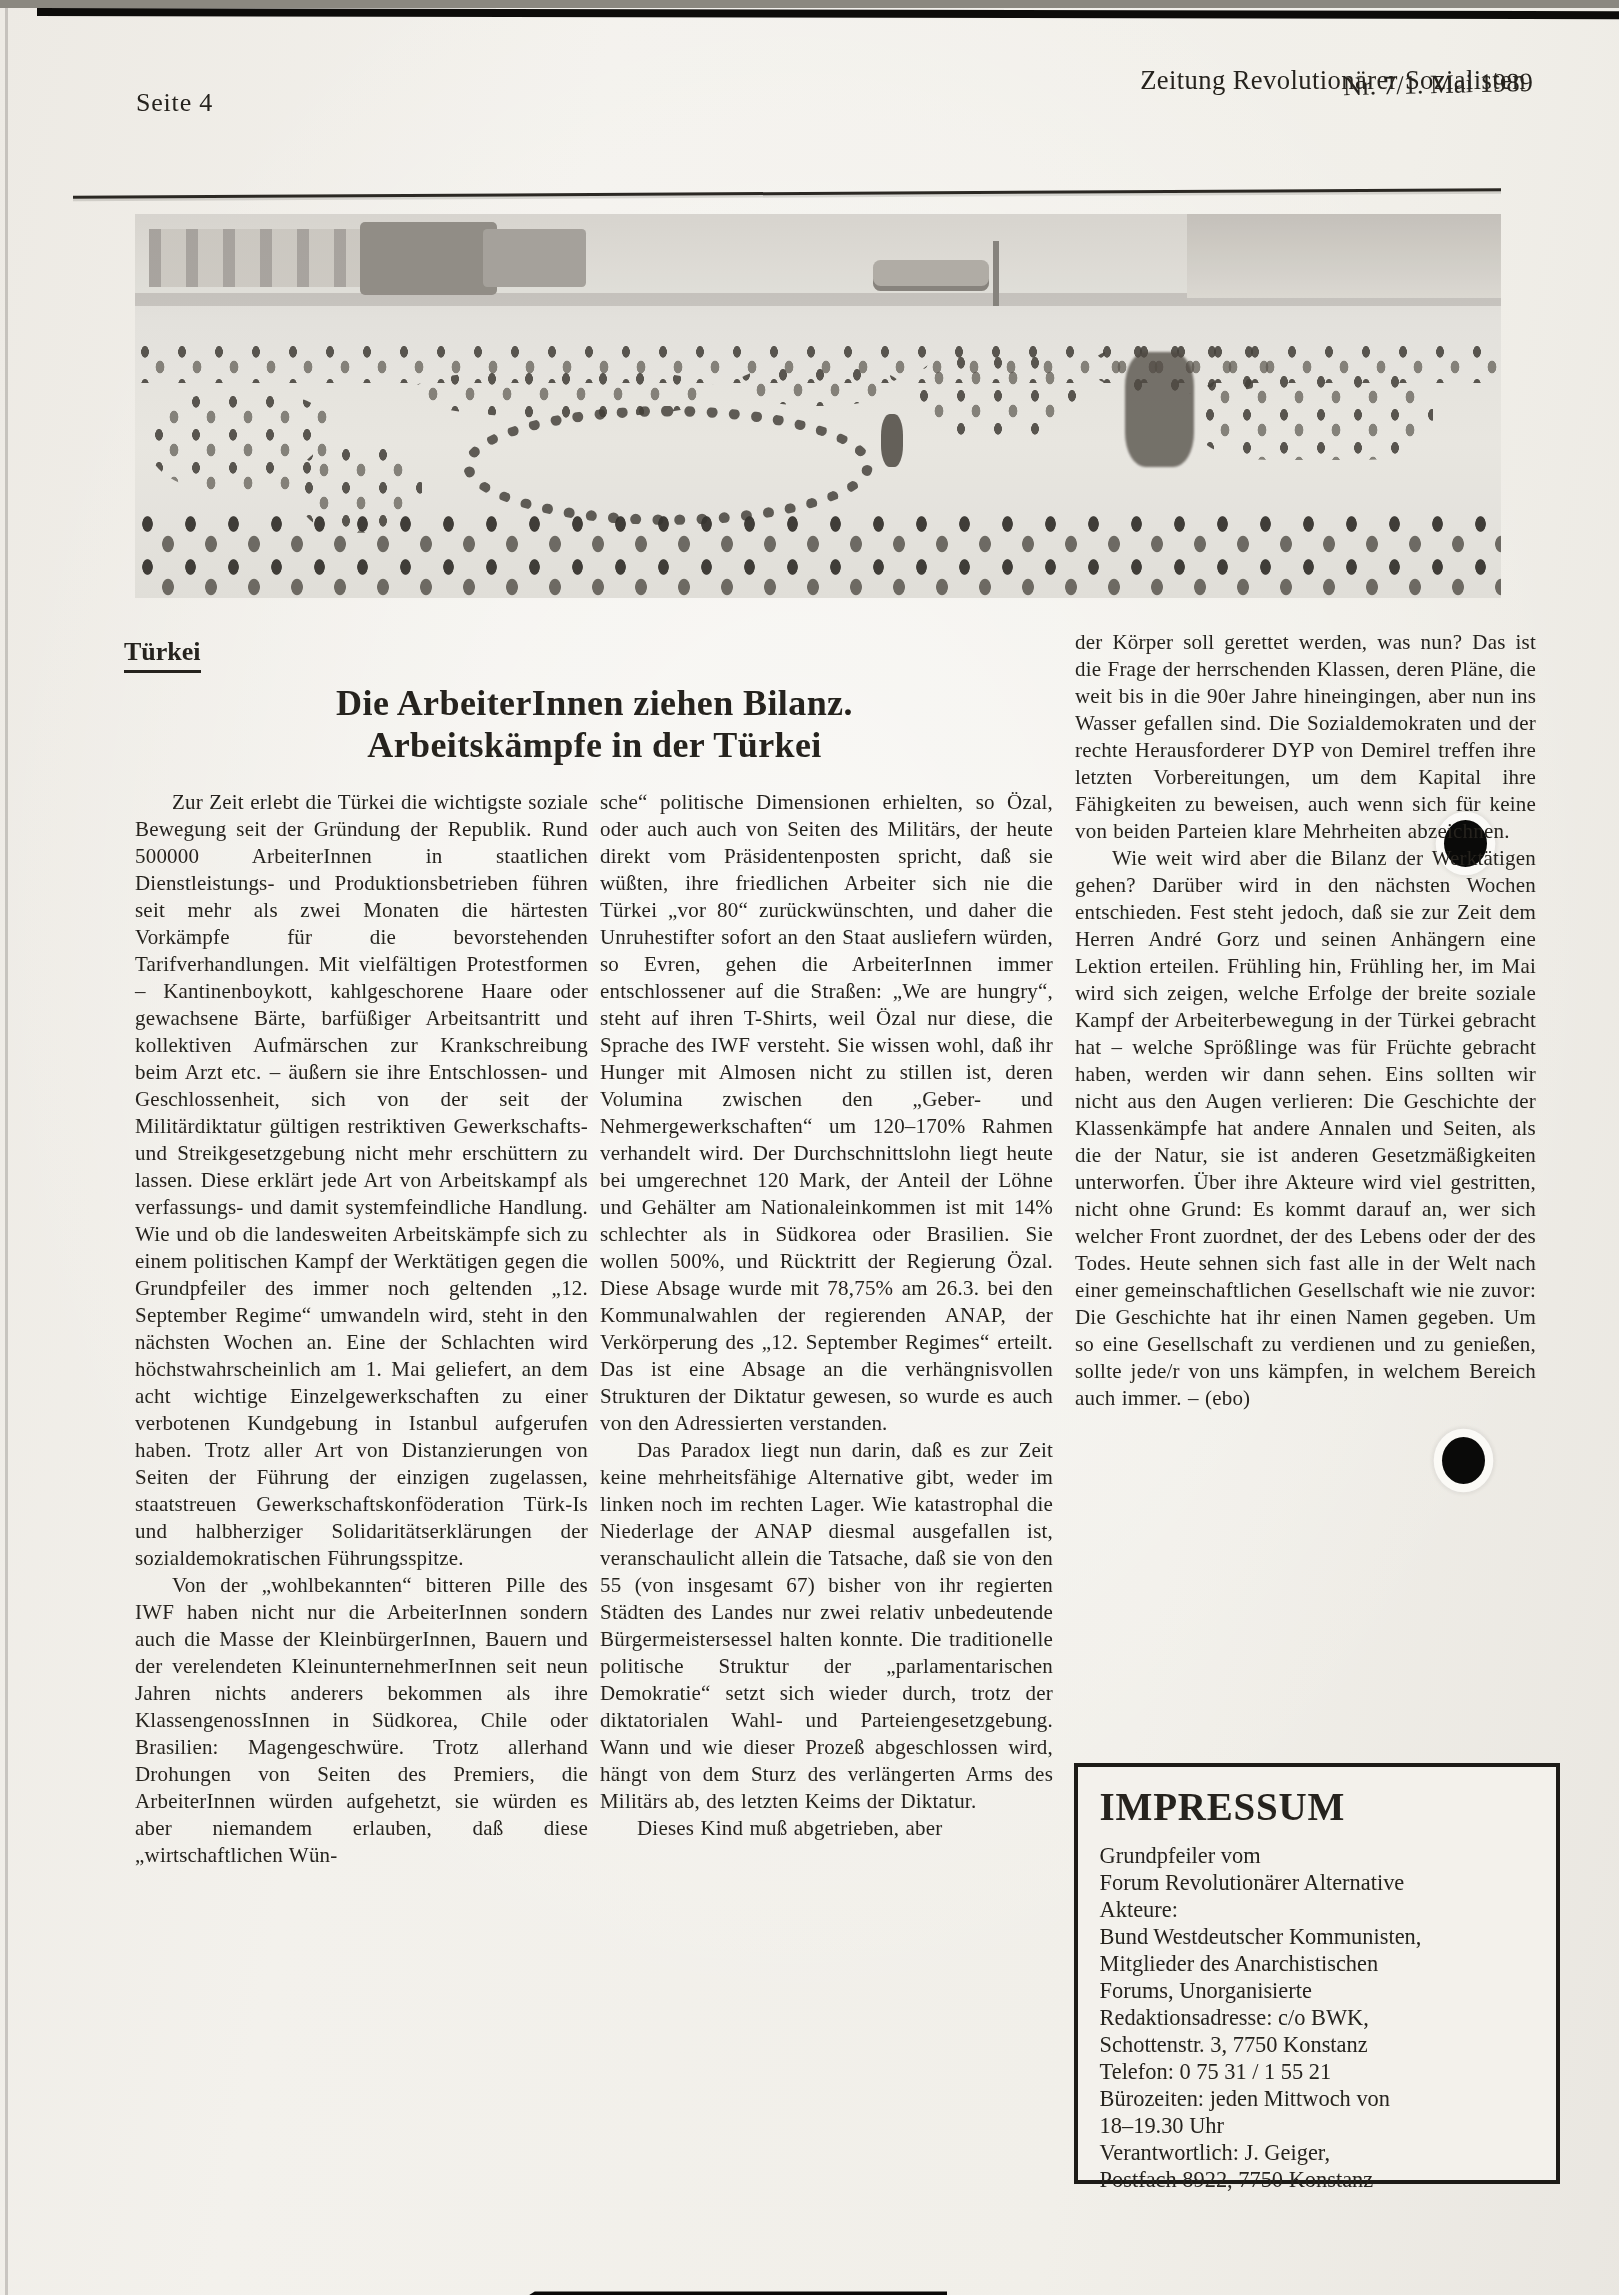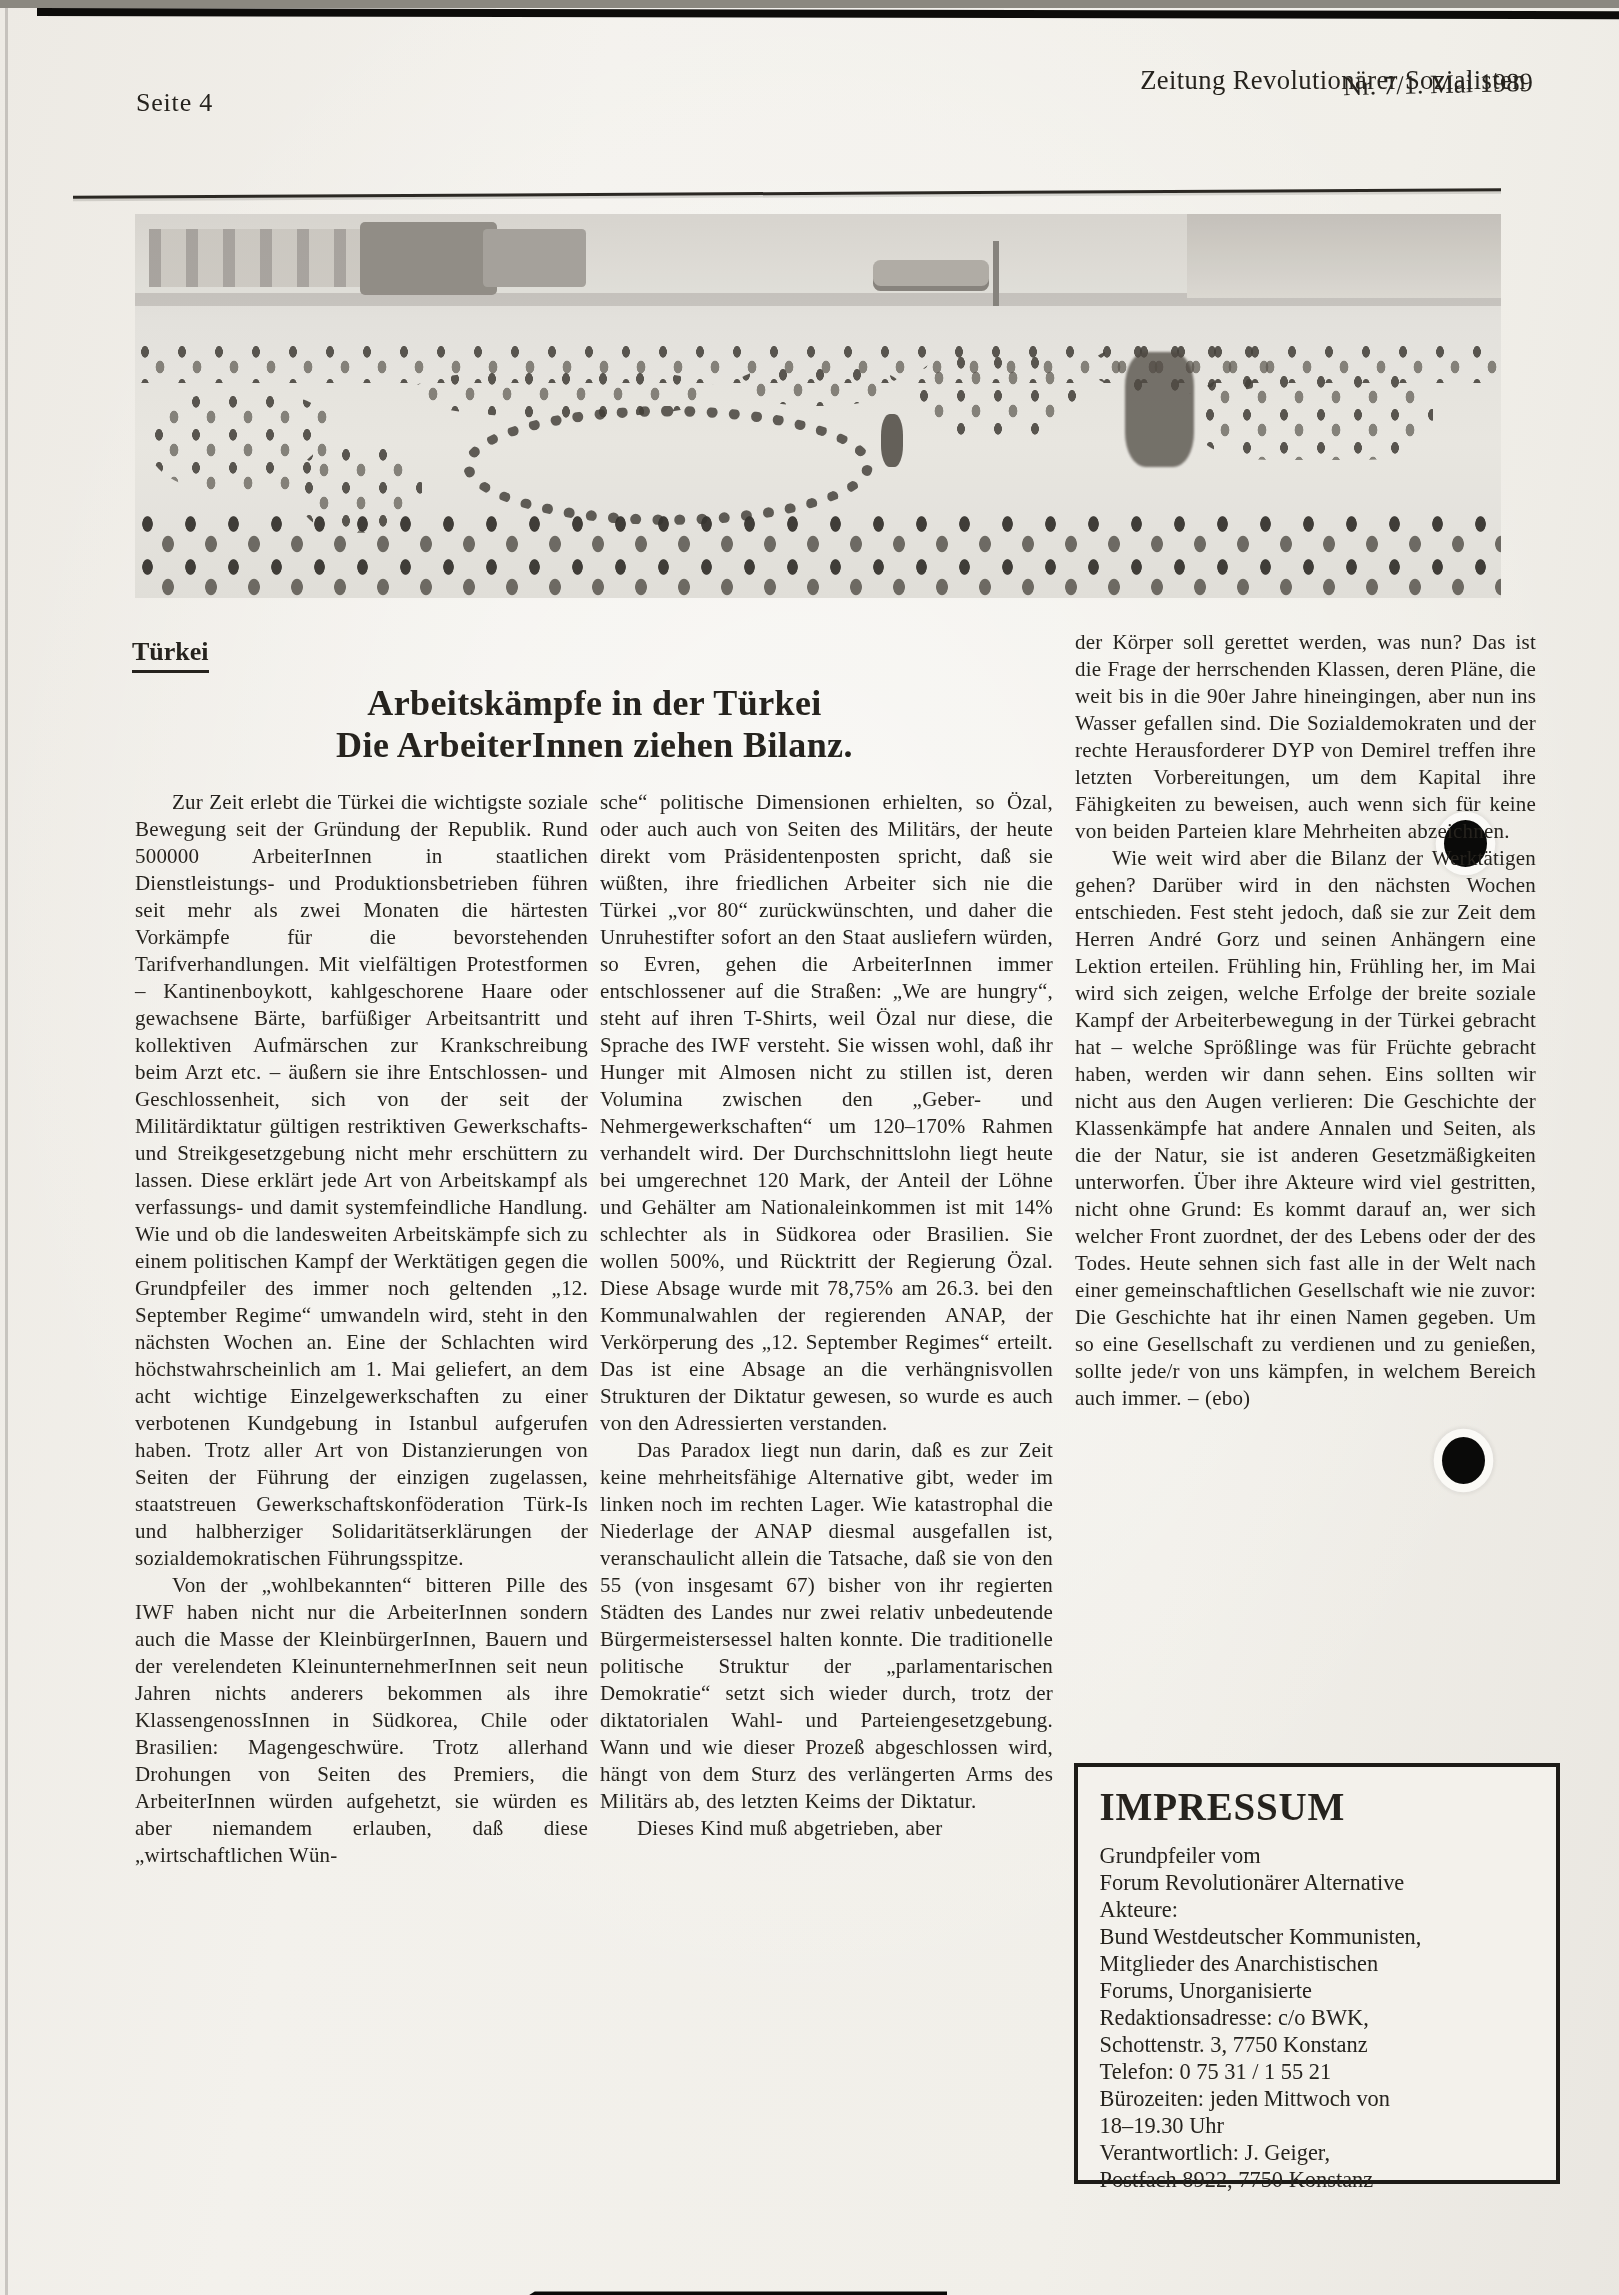--- a/index.html
+++ b/index.html
@@ -58,21 +58,21 @@
   .ph-ring{left:24%;top:50%;width:30%;height:31%;border:11.6px dotted rgba(58,54,47,.82);border-radius:50%;filter:blur(0.4px);box-sizing:border-box;}
   .ph-group-midtop{left:44%;top:39%;width:12%;height:11%;border-radius:50%;}
   .ph-group-rightmid{left:57%;top:36%;width:12%;height:22%;border-radius:40%;}
   .ph-group-right{left:70%;top:33%;width:14%;height:14%;border-radius:45%;}
   .ph-column-dark{left:72.5%;top:36%;width:5%;height:30%;background:rgba(72,67,59,.75);border-radius:30%;filter:blur(0.8px);}
   .ph-block-farright{left:78%;top:41%;width:17%;height:23%;border-radius:30%;}
   .ph-figure{left:54.6%;top:52%;width:1.6%;height:14%;background:rgba(70,66,59,.85);border-radius:40%;}
   .ph-row-bottom{left:0;top:77%;width:100%;height:23%;}
   
   .caption{position:absolute;left:136px;top:596px;width:1030px;font-size:22.4px;font-weight:bold;letter-spacing:0.2px;}
-  .section-label{position:absolute;left:132px;top:629px;font-size:26px;font-weight:bold;border-bottom:3.3px solid #26231e;padding-bottom:2.5px;}
+  .section-label{position:absolute;left:124px;top:629px;font-size:26px;font-weight:bold;border-bottom:3.3px solid #26231e;padding-bottom:2.5px;}
   .title{position:absolute;left:136px;top:674px;width:917px;text-align:center;font-size:36px;font-weight:bold;line-height:42px;letter-spacing:0.4px;}
   
   .col{position:absolute;font-size:21px;line-height:27px;text-align:justify;hyphens:auto;letter-spacing:0.2px;word-spacing:0.8px;}
   .col p{margin:0;}
   .col p.ind{text-indent:37px;}
   .col-1{left:135px;top:781px;width:453px;}
   .col-2{left:600px;top:781px;width:453px;}
   .col-3{left:1075px;top:621px;width:461px;max-height:1121px;overflow:hidden;}
   
   .impressum{position:absolute;left:1074px;top:1755px;width:486px;height:421px;box-sizing:border-box;
@@ -114,22 +114,22 @@
     <div class="crowd ph-group-rightmid"></div>
     <div class="crowd ph-group-right"></div>
     <div class="ph-column-dark"></div>
     <div class="crowd ph-block-farright"></div>
     <div class="ph-figure"></div>
     <div class="crowd-big ph-row-bottom"></div>
   </div>
 
   <div class="section-label">Türkei</div>
   <div class="title">
+    <div>Die ArbeiterInnen ziehen Bilanz.</div>
     <div>Arbeitskämpfe in der Türkei</div>
-    <div>Die ArbeiterInnen ziehen Bilanz.</div>
   </div>
 
   <div class="col col-1">
     <p class="ind">Zur Zeit erlebt die Türkei die wichtigste soziale Bewegung seit der Gründung der Republik. Rund 500000 ArbeiterInnen in staatlichen Dienstleistungs- und Produktionsbetrieben führen seit mehr als zwei Monaten die härtesten Vorkämpfe für die bevorstehenden Tarifverhandlungen. Mit vielfältigen Protestformen – Kantinenboykott, kahlgeschorene Haare oder gewachsene Bärte, barfüßiger Arbeitsantritt und kollektiven Aufmärschen zur Krankschreibung beim Arzt etc. – äußern sie ihre Entschlossen- und Geschlossenheit, sich von der seit der Militärdiktatur gültigen restriktiven Gewerkschafts- und Streikgesetzgebung nicht mehr erschüttern zu lassen. Diese erklärt jede Art von Arbeitskampf als verfassungs- und damit systemfeindliche Handlung. Wie und ob die landesweiten Arbeitskämpfe sich zu einem politischen Kampf der Werktätigen gegen die Grundpfeiler des immer noch geltenden „12. September Regime“ umwandeln wird, steht in den nächsten Wochen an. Eine der Schlachten wird höchstwahrscheinlich am 1. Mai geliefert, an dem acht wichtige Einzelgewerkschaften zu einer verbotenen Kundgebung in Istanbul aufgerufen haben. Trotz aller Art von Distanzierungen von Seiten der Führung der einzigen zugelassen, staatstreuen Gewerkschaftskonföderation Türk-Is und halbherziger Solidaritätserklärungen der sozialdemokratischen Führungsspitze.</p>
     <p class="ind">Von der „wohlbekannten“ bitteren Pille des IWF haben nicht nur die ArbeiterInnen sondern auch die Masse der KleinbürgerInnen, Bauern und der verelendeten KleinunternehmerInnen seit neun Jahren nichts anderers bekommen als ihre KlassengenossInnen in Südkorea, Chile oder Brasilien: Magengeschwüre. Trotz allerhand Drohungen von Seiten des Premiers, die ArbeiterInnen würden aufgehetzt, sie würden es aber niemandem erlauben, daß diese „wirtschaftlichen Wün-</p>
   </div>
   <div class="col col-2">
     <p>sche“ politische Dimensionen erhielten, so Özal, oder auch auch von Seiten des Militärs, der heute direkt vom Präsidentenposten spricht, daß sie wüßten, ihre friedlichen Arbeiter sich nie die Türkei „vor 80“ zurückwünschten, und daher die Unruhestifter sofort an den Staat ausliefern würden, so Evren, gehen die ArbeiterInnen immer entschlossener auf die Straßen: „We are hungry“, steht auf ihren T-Shirts, weil Özal nur diese, die Sprache des IWF versteht. Sie wissen wohl, daß ihr Hunger mit Almosen nicht zu stillen ist, deren Volumina zwischen den „Geber- und Nehmergewerkschaften“ um 120–170% Rahmen verhandelt wird. Der Durchschnittslohn liegt heute bei umgerechnet 120 Mark, der Anteil der Löhne und Gehälter am Nationaleinkommen ist mit 14% schlechter als in Südkorea oder Brasilien. Sie wollen 500%, und Rücktritt der Regierung Özal. Diese Absage wurde mit 78,75% am 26.3. bei den Kommunalwahlen der regierenden ANAP, der Verkörperung des „12. September Regimes“ erteilt. Das ist eine Absage an die verhängnisvollen Strukturen der Diktatur gewesen, so wurde es auch von den Adressierten verstanden.</p>
     <p class="ind">Das Paradox liegt nun darin, daß es zur Zeit keine mehrheitsfähige Alternative gibt, weder im linken noch im rechten Lager. Wie katastrophal die Niederlage der ANAP diesmal ausgefallen ist, veranschaulicht allein die Tatsache, daß sie von den 55 (von insgesamt 67) bisher von ihr regierten Städten des Landes nur zwei relativ unbedeutende Bürgermeistersessel halten konnte. Die traditionelle politische Struktur der „parlamentarischen Demokratie“ setzt sich wieder durch, trotz der diktatorialen Wahl- und Parteiengesetzgebung. Wann und wie dieser Prozeß abgeschlossen wird, hängt von dem Sturz des verlängerten Arms des Militärs ab, des letzten Keims der Diktatur.</p>
     <p class="ind">Dieses Kind muß abgetrieben, aber</p>

